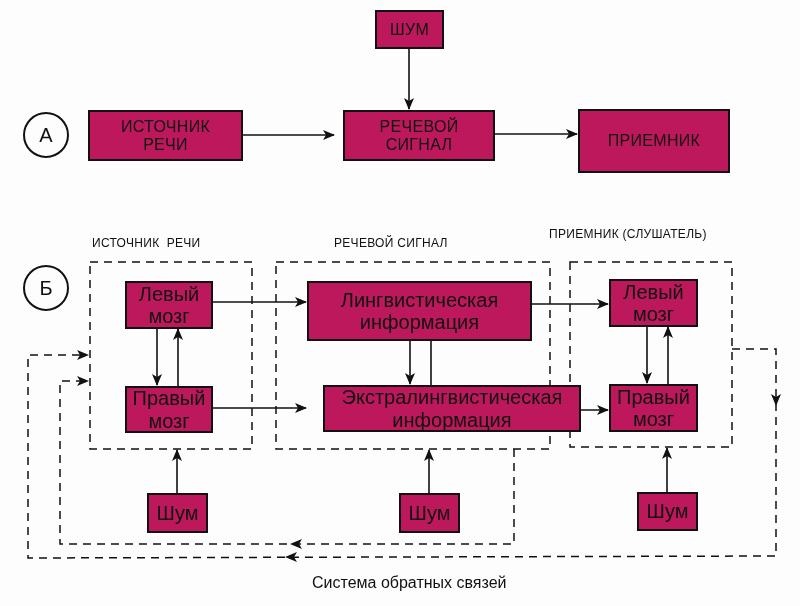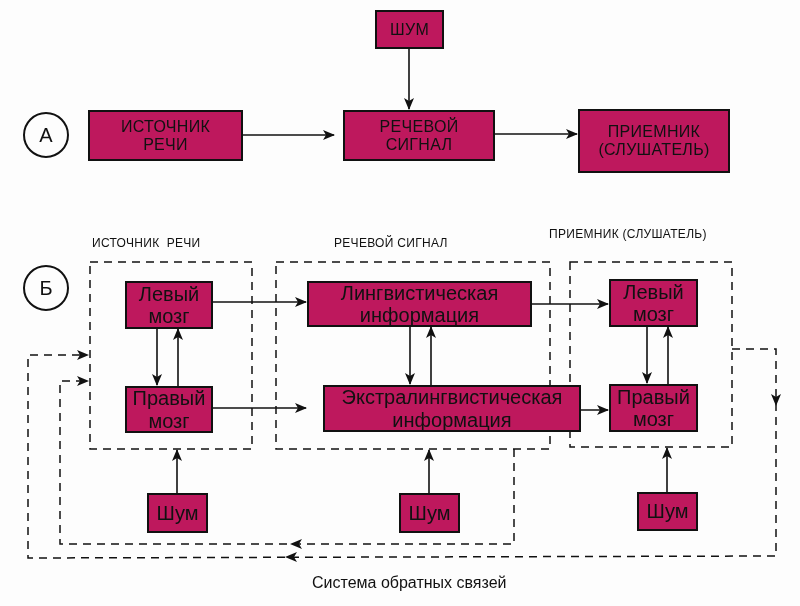--- a/index.html
+++ b/index.html
@@ -83,21 +83,20 @@
 <div class="box caps" style="left:343px;top:110px;width:152px;height:51px;">
   <div>
     <div>РЕЧЕВОЙ</div>
     <div>СИГНАЛ</div>
   </div>
 </div>
 
 <div class="box caps" style="left:578px;top:109px;width:152px;height:64px;align-items:center;">
   <div>
     <div>ПРИЕМНИК</div>
-    <div>(СЛУШАТЕЛЬ)</div>
   </div>
 </div>
 
 <div class="circle" style="left:23px;top:265px;">
     <span>Б</span>
   </div>
 
 <div class="lbl" style="left:92px;top:236px;white-space:pre;">ИСТОЧНИК  РЕЧИ</div>
 <div class="lbl" style="left:334px;top:236px;">РЕЧЕВОЙ СИГНАЛ</div>
 <div class="lbl" style="left:549px;top:227px;">ПРИЕМНИК (СЛУШАТЕЛЬ)</div>
@@ -108,21 +107,21 @@
     <div>мозг</div>
   </div>
 </div>
 <div class="box lower" style="left:125px;top:386px;width:88px;height:47px;">
   <div>
     <div>Правый</div>
     <div>мозг</div>
   </div>
 </div>
 
-<div class="box lower" style="left:307px;top:281px;width:225px;height:46px;align-items:center;">
+<div class="box lower" style="left:307px;top:281px;width:225px;height:60px;align-items:center;">
   <div>
     <div>Лингвистическая</div>
     <div>информация</div>
   </div>
 </div>
 <div class="box lower" style="left:307px;top:385px;width:258px;height:47px;margin-left:16px;">
   <div>
     <div>Экстралингвистическая</div>
     <div>информация</div>
   </div>

